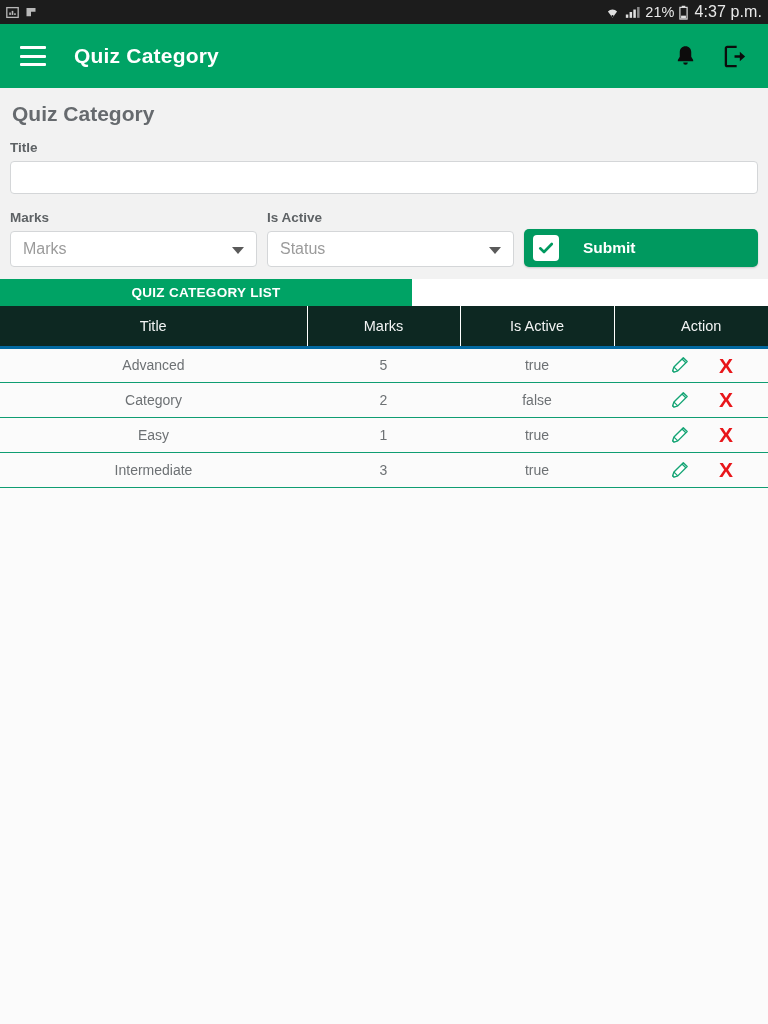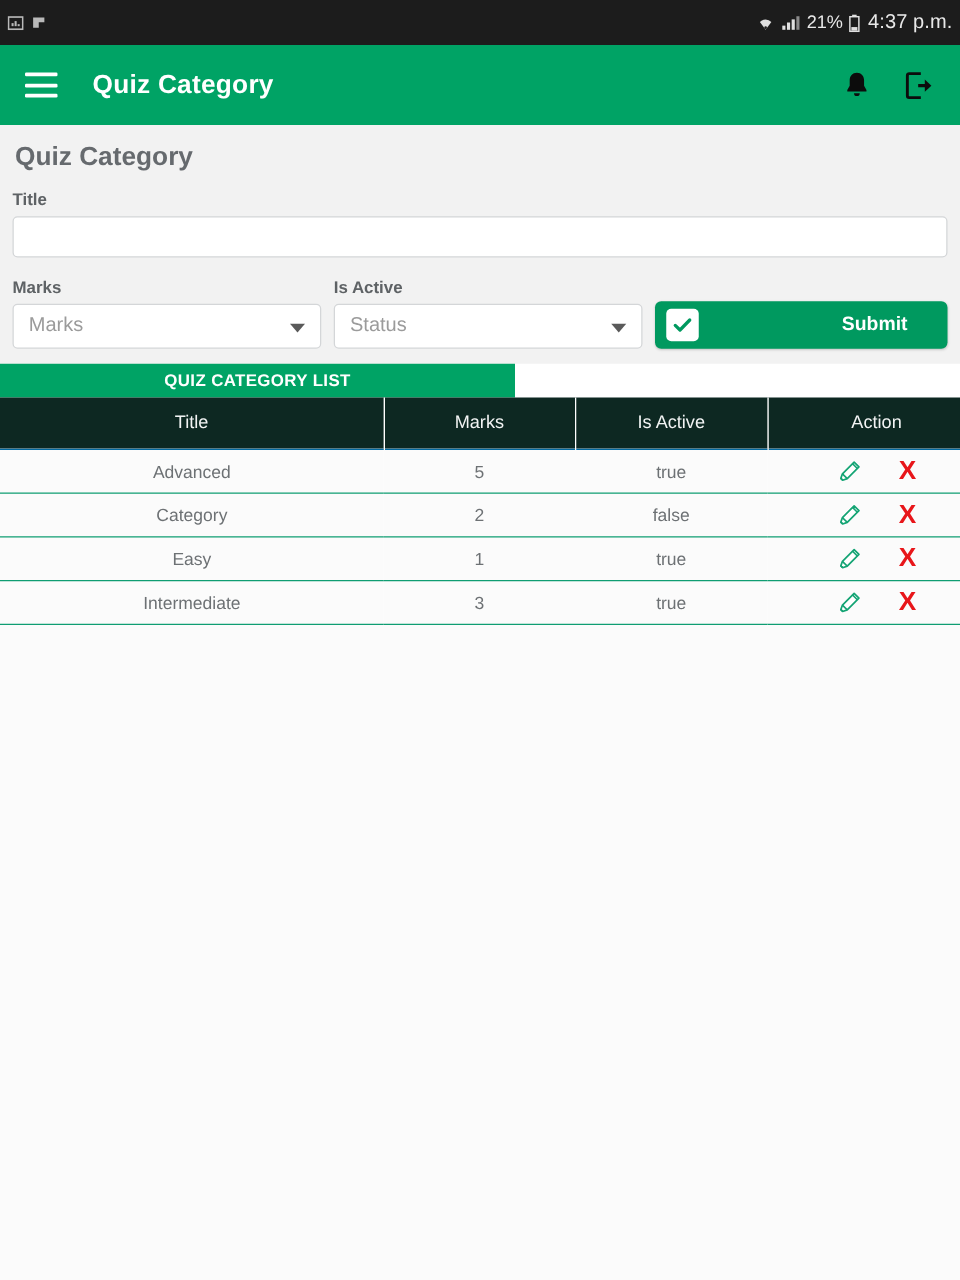--- a/index.html
+++ b/index.html
@@ -5,21 +5,21 @@
   * { box-sizing: border-box; margin: 0; padding: 0; }
   html, body {
     width: 768px; height: 1024px;
     font-family: "Liberation Sans", sans-serif;
     background: #ffffff;
     overflow: hidden;
   }
 
   
   .statusbar {
-    height: 36px; width: 100%;
+    height: 24px; width: 100%;
     background: #1c1c1c;
     display: flex; align-items: center;
     padding: 0 6px;
     color: #d8d8d8;
   }
   .sb-left { display: flex; align-items: center; gap: 6px; }
   .sb-right {
     margin-left: auto;
     display: flex; align-items: center; gap: 5px;
     font-size: 14px; color: #e8e8e8;
@@ -100,21 +100,21 @@
     box-shadow: 0 1px 2px rgba(0,0,0,.18);
   }
   .submit-check {
     width: 26px; height: 26px;
     background: #ffffff; border-radius: 4px;
     margin-left: 9px;
     display: flex; align-items: center; justify-content: center;
     flex: none;
   }
   .submit-label {
-    flex: 1; text-align: right;
+    flex: 1; text-align: left;
     color: #ffffff; font-weight: bold; font-size: 15.5px;
     margin-right: 32px;
     padding-left: 24px;
   }
 
   
   .list-tab {
     width: 412px; height: 27px;
     background: #00a365;
     display: flex; align-items: center; justify-content: center;
@@ -135,21 +135,21 @@
   }
   .table thead th:last-child { border-right: none; }
   .table tbody td {
     height: 35px;
     font-size: 14px;
     color: #6d7174;
     text-align: center;
     background: #fbfbfb;
     border-bottom: 1px solid #0f9d72;
   }
-  .table tbody tr:first-child td { border-top: 1px solid #0369a1; }
+  .table tbody tr:first-child td { border-top: 3px solid #0369a1; }
   .col-title { width: 307px; }
   .col-marks-c { width: 153px; }
   .col-active-c { width: 154px; }
   .col-action { width: 174px; }
   .action-cell { display: flex; align-items: center; justify-content: center; gap: 28px; }
   .act-icon { cursor: pointer; display: inline-flex; align-items: center; }
   .x-del {
     color: #e8161a; font-weight: bold; font-size: 21px;
     font-family: "Liberation Sans", sans-serif;
     line-height: 1; cursor: pointer;

